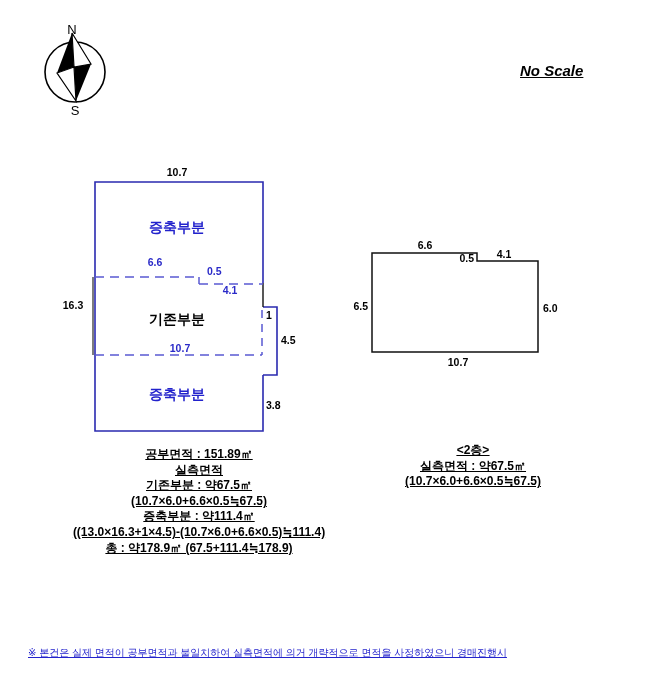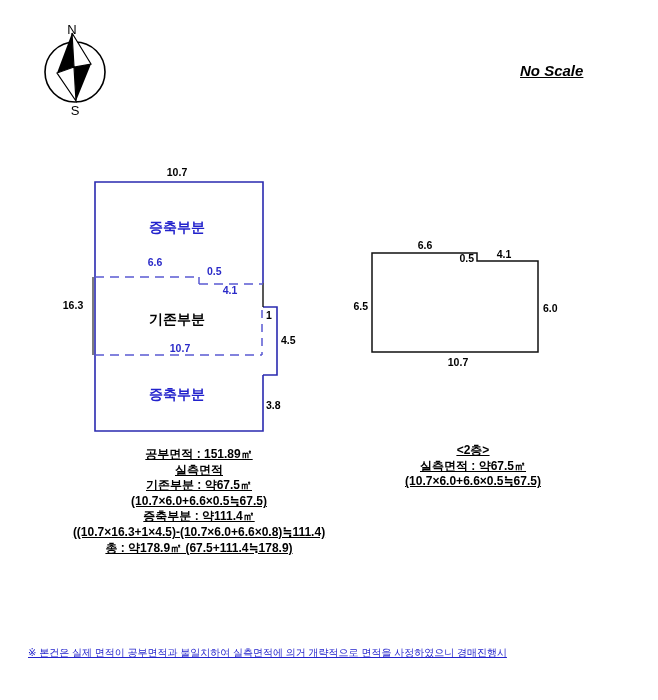--- a/index.html
+++ b/index.html
@@ -86,21 +86,21 @@
   <text class="dim" x="203" y="80">6.0</text>
   <text class="dim" x="118" y="134" text-anchor="middle">10.7</text>
 </svg>
 
 <div class="abs summary left-summary">
   <div>공부면적 : 151.89㎡</div>
   <div>실측면적</div>
   <div>기존부분 : 약67.5㎡</div>
   <div>(10.7×6.0+6.6×0.5≒67.5)</div>
   <div>증축부분 : 약111.4㎡</div>
-  <div>((10.7×16.3+1×4.5)-(10.7×6.0+6.6×0.8)≒111.4)</div>
+  <div>((13.0×16.3+1×4.5)-(10.7×6.0+6.6×0.5)≒111.4)</div>
   <div>총 : 약178.9㎡ (67.5+111.4≒178.9)</div>
 </div>
 
 <div class="abs summary right-summary">
   <div>&lt;2층&gt;</div>
   <div>실측면적 : 약67.5㎡</div>
   <div>(10.7×6.0+6.6×0.5≒67.5)</div>
 </div>
 
 <div class="abs note">

